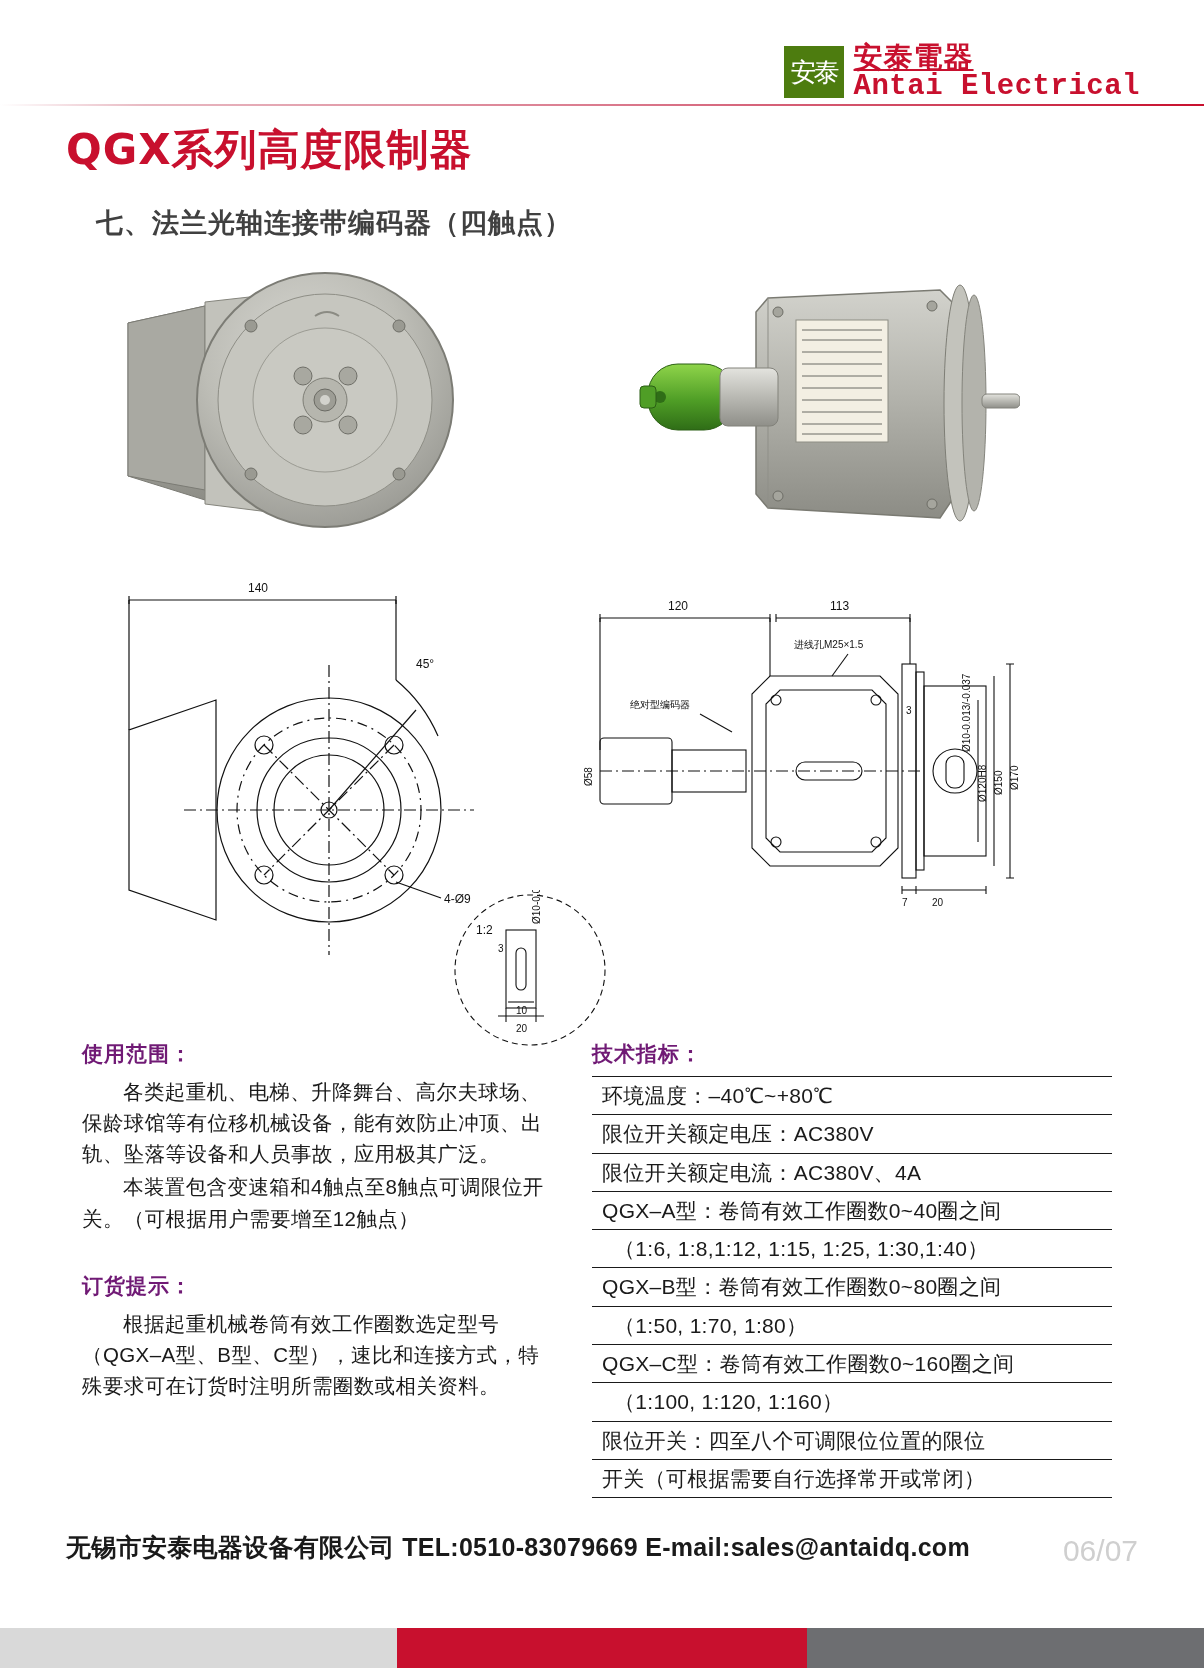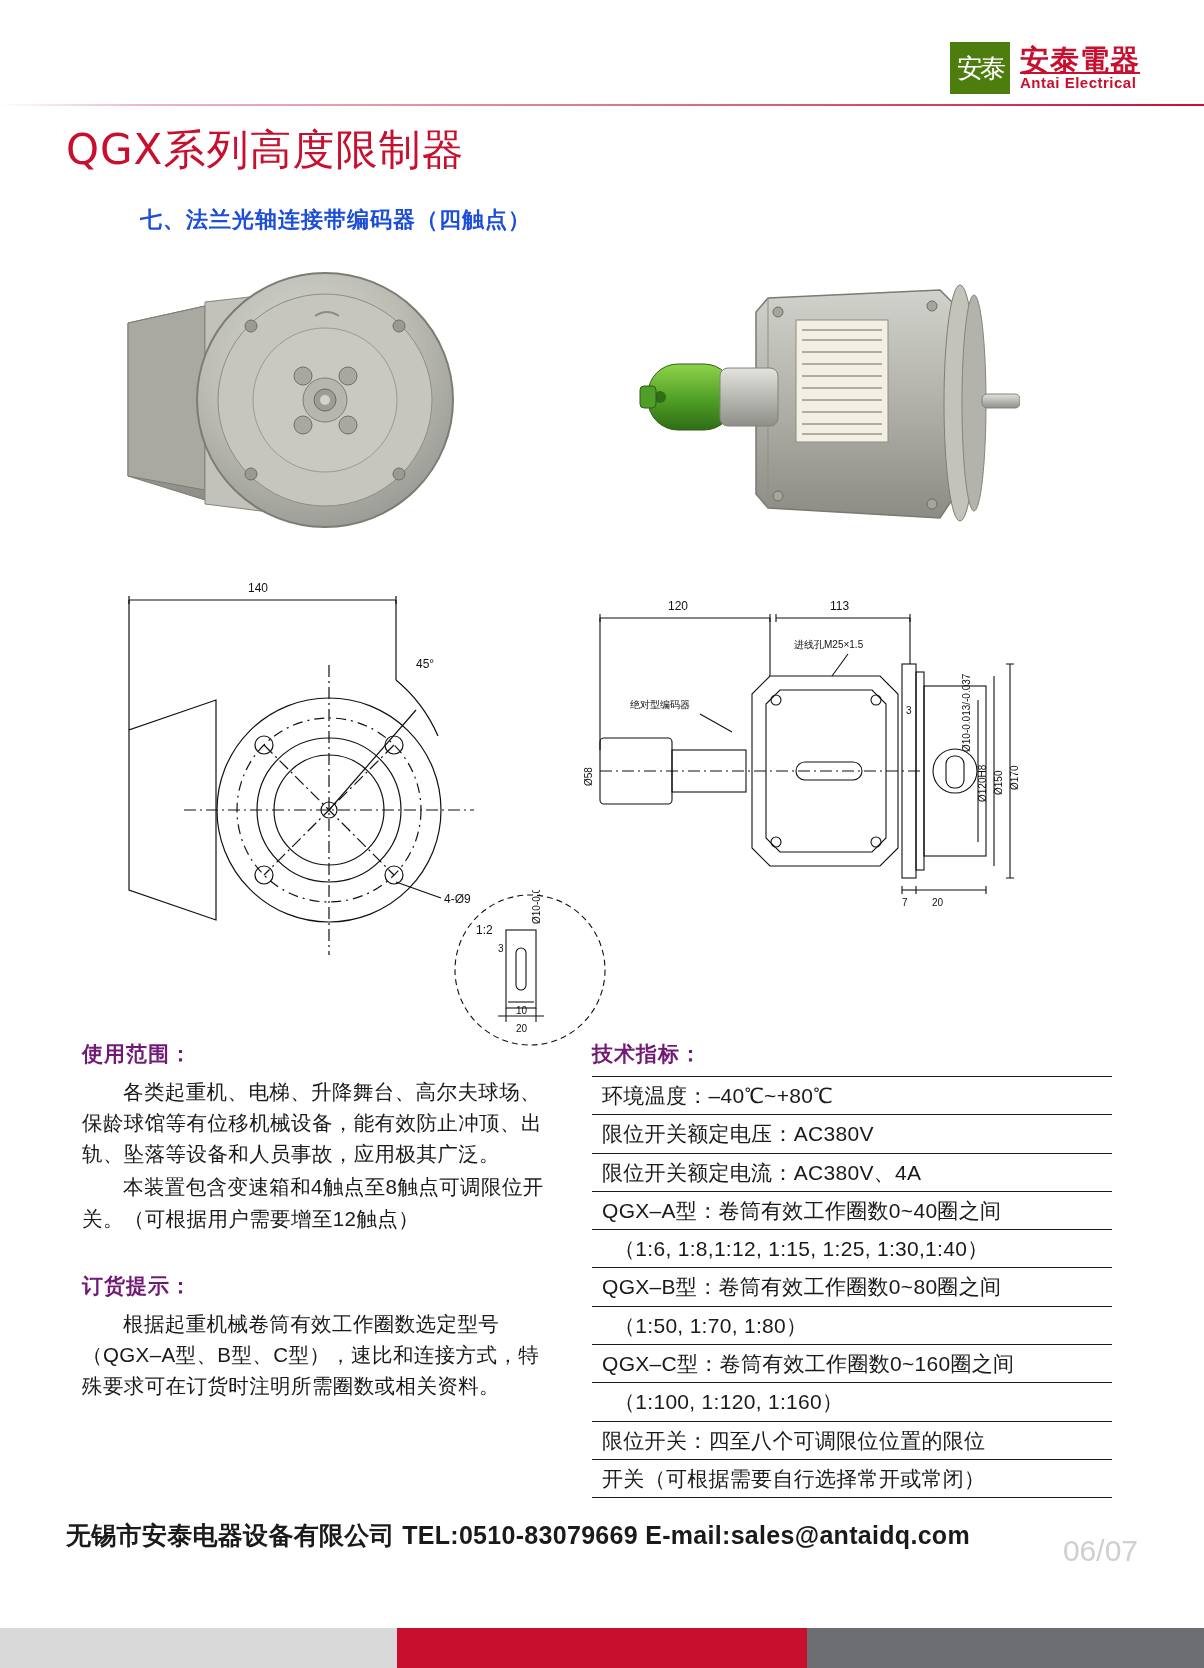--- a/index.html
+++ b/index.html
@@ -42,53 +42,52 @@
   .brand-text { line-height: 1.05; }
   .brand-cn {
     color: #c8102e;
     font-size: 29px;
     font-weight: bold;
     letter-spacing: 1px;
     text-decoration: underline;
   }
   .brand-en {
     color: #c8102e;
-    font-size: 15px;
+    font-size: 29px;
     font-weight: bold;
     letter-spacing: 0.5px;
-    font-family: Liberation Sans, sans-serif;
+    font-family: Liberation Mono, monospace;
   }
   .header-rule {
     position: absolute;
     left: 0;
     right: 0;
     top: 104px;
     height: 2px;
     background: linear-gradient(to right, #ffffff 0%, #e8b9c2 12%, #d76a80 60%, #c8102e 100%);
   }
 
   .doc-title {
     position: absolute;
     left: 66px;
     top: 122px;
     font-size: 42px;
-    font-weight: normal;
+    font-weight: bold;
     color: #c8102e;
     letter-spacing: 1px;
     font-family: "DejaVu Sans", sans-serif;
   }
   .section-title {
     position: absolute;
     left: 96px;
     top: 205px;
-    font-size: 22px;
-    font-weight: bold;
-    color: #1d4ed8;
+    font-size: 27px;
+    font-weight: bold;
+    color: #404040;
     letter-spacing: 1px;
-    margin-left: 44px;
   }
 
   
   .photo {
     position: absolute;
     background: #ffffff;
   }
   .photo-left  { left: 110px; top: 268px; width: 360px; height: 280px; }
   .photo-right { left: 600px; top: 268px; width: 420px; height: 280px; }
 
@@ -141,21 +140,21 @@
     letter-spacing: 0.3px;
     white-space: nowrap;
   }
   .spec-table tr:first-child td { border-top: 1.5px solid #1a1a1a; }
   .indent-row td { padding-left: 22px; }
 
   
   .footer-text {
     position: absolute;
     left: 66px;
-    bottom: 116px;
+    bottom: 104px;
     font-size: 25px;
     font-weight: bold;
     letter-spacing: 0.3px;
     white-space: nowrap;
   }
   .footer-contact { font-weight: bold; font-family: "Liberation Sans", sans-serif; }
   .page-num {
     position: absolute;
     right: 66px;
     bottom: 100px;

